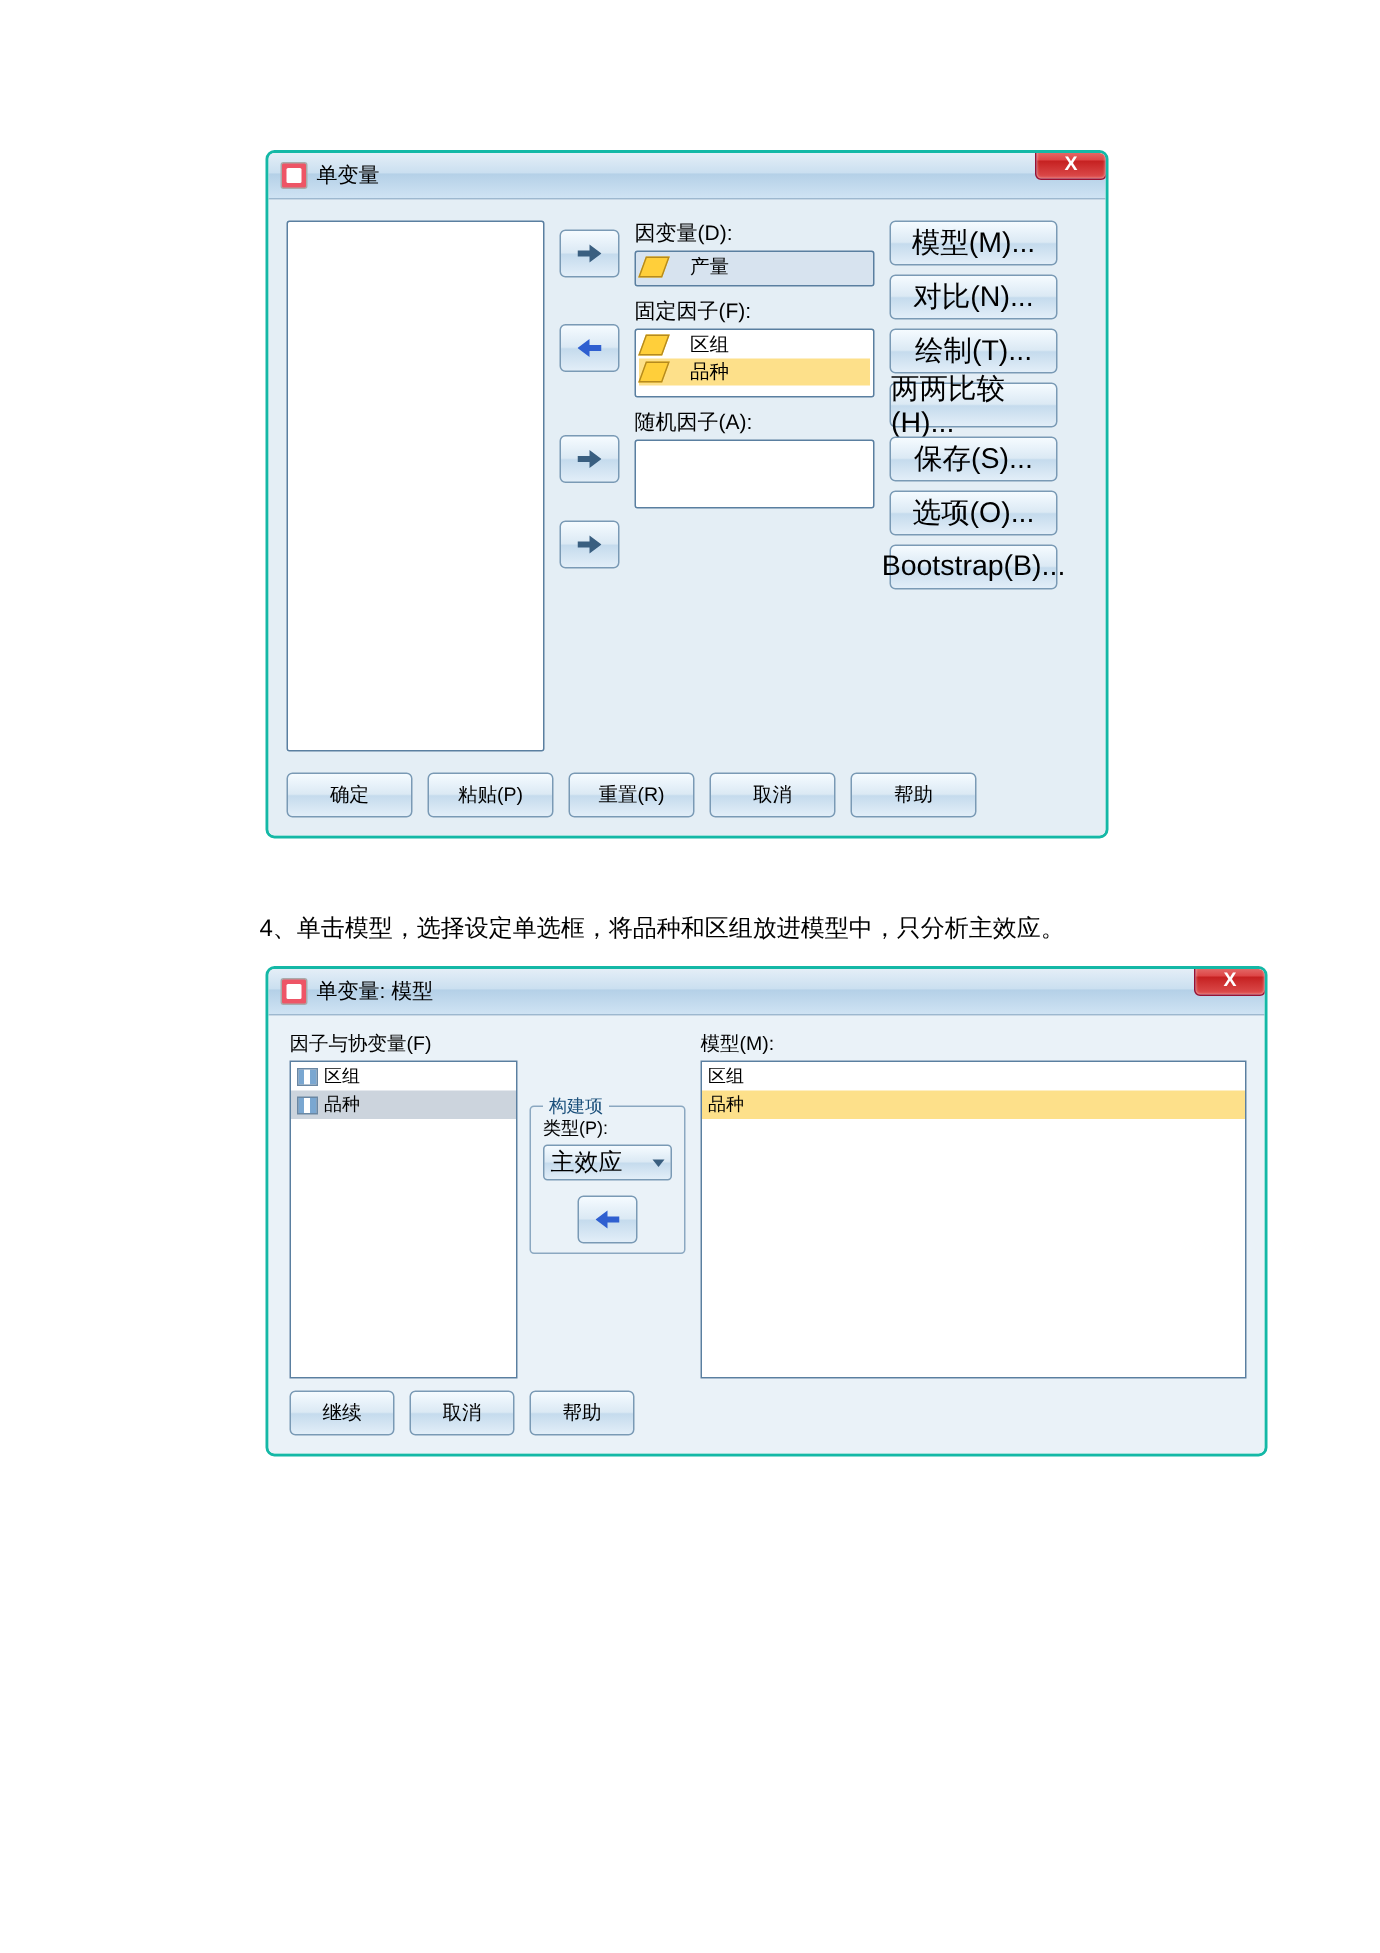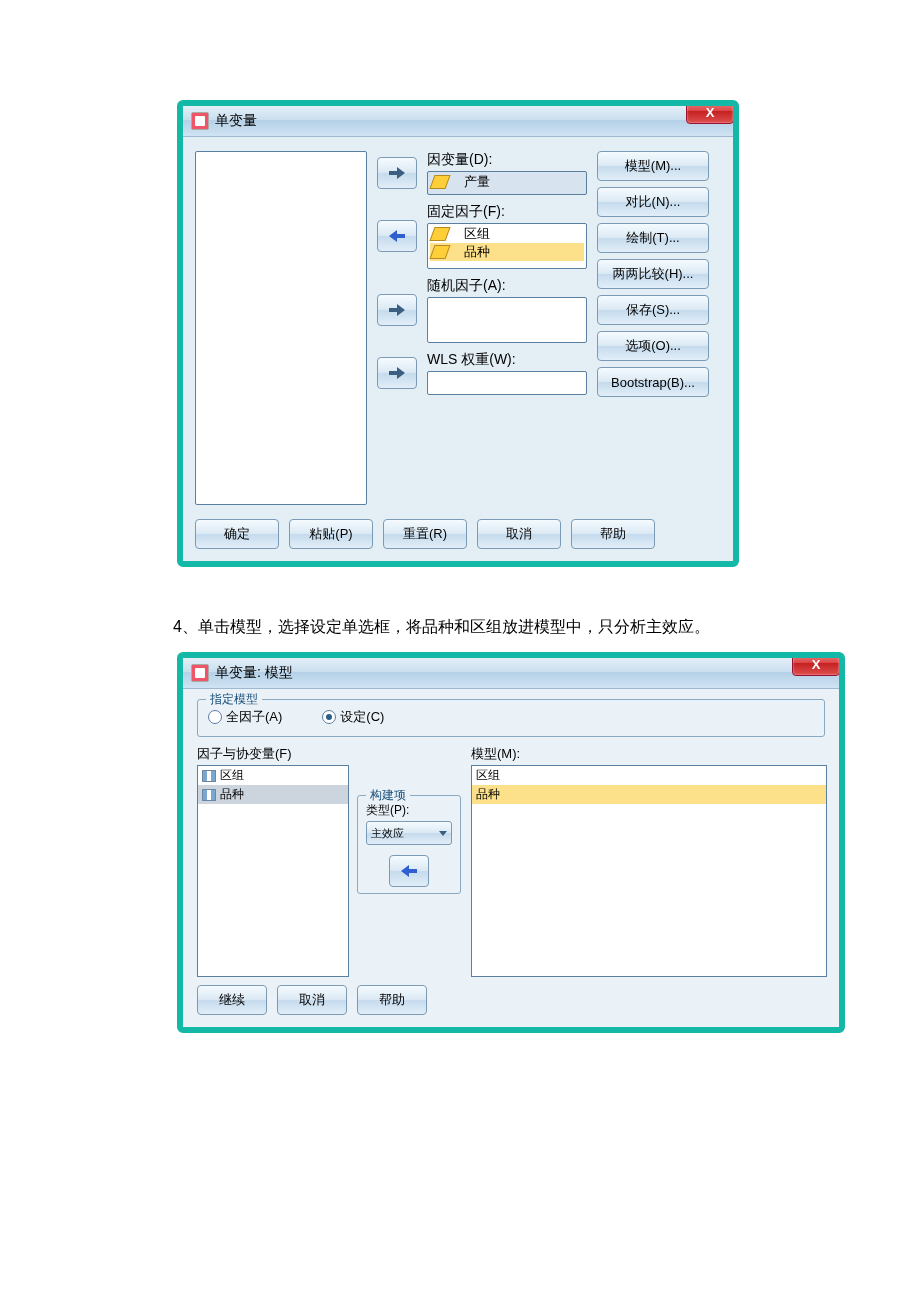--- a/index.html
+++ b/index.html
@@ -1,19 +1,19 @@
 <!DOCTYPE html>
 <html><head>
 <meta charset="utf-8">
 <style>
 body{margin:0;background:#fff;font-family:"Microsoft YaHei","SimSun",Arial,sans-serif;font-size:14px;color:#000;display:flex;justify-content:center}
 .page{width:920px;padding:100px 0 100px 0}
 .para{margin:0 0 14px 173px;font-size:16px}
 .fig{margin:0 0 50px 177px;position:relative}
-.win{border:6px solid #14b8a6;border-radius:6px;overflow:hidden;box-shadow:0 0 0 1px rgba(255,255,255,.5) inset}
+.win{border:2px solid #14b8a6;border-radius:6px;overflow:hidden;box-shadow:0 0 0 1px rgba(255,255,255,.5) inset}
 .titlebar{height:30px;background:linear-gradient(#e4eef7,#cadff0 45%,#b4d0e7 46%,#cfe3f3);display:flex;align-items:center;padding:0 8px;position:relative;border-bottom:1px solid #9db8cf}
 .tb-icon{width:16px;height:16px;background:#e56;border:1px solid #aaa;border-radius:2px;margin-right:6px;position:relative}
 .tb-icon::after{content:"";position:absolute;inset:3px;background:#fff;border-radius:1px}
 .tb-title{font-size:14px;color:#000}
 .close-x{position:absolute;right:-1px;top:-6px;width:46px;height:22px;background:linear-gradient(#e98a87,#d44 45%,#c52020 46%,#de4e4e);border:1px solid #913;border-radius:0 4px 4px 4px;display:flex;align-items:center;justify-content:center;color:#fff;font-weight:bold;font-size:13px;box-shadow:inset 0 0 2px rgba(255,255,255,.7)}
 .body1{background:#e4eef5;padding:14px 12px 12px 12px}
 .row1{display:flex;gap:10px}
 .srclist{width:170px;height:352px;border:1px solid #5a7fa0;background:#fff;border-radius:2px}
 .midcol{display:flex;flex-direction:column;gap:8px;width:210px}
 .glabel{font-size:14px;color:#000;margin:0 0 2px 0}
@@ -24,42 +24,42 @@
 .item-row{display:flex;align-items:center;gap:16px;height:18px;padding:0 2px}
 .item-row.sel{background:#fde08a}
 .ruler{width:14px;height:12px;background:#ffcf3a;border:1px solid #b58a1e;transform:skewX(-20deg)}
 .item-txt{font-size:13px}
 .arrowbtn{width:38px;height:30px;border:1px solid #7a9ab5;border-radius:4px;background:linear-gradient(#f5fbff,#dbe9f4 48%,#c5dbed 52%,#e2eef8);display:flex;align-items:center;justify-content:center;cursor:pointer}
 .arrowbtn svg{width:16px;height:14px}
 .mvrow{display:flex;align-items:center;gap:10px}
 .mvrow .arrowbtn{flex:0 0 38px}
 .mvrow .rcol{flex:1}
 .sidebtns{display:flex;flex-direction:column;gap:6px;width:112px}
-.sbtn{height:28px;border:1px solid #7a9ab5;border-radius:4px;background:linear-gradient(#f5fbff,#dbe9f4 48%,#c5dbed 52%,#e2eef8);display:flex;align-items:center;justify-content:center;font-size:13px;cursor:pointer}
+.sbtn{height:28px;border:1px solid #7a9ab5;border-radius:4px;background:linear-gradient(#f5fbff,#dbe9f4 48%,#c5dbed 52%,#e2eef8);display:flex;align-items:center;justify-content:center;font-size:19px;cursor:pointer}
 .footbtns{display:flex;gap:10px;margin-top:14px}
 .fbtn{min-width:62px;padding:0 10px;height:28px;border:1px solid #7a9ab5;border-radius:4px;background:linear-gradient(#f5fbff,#dbe9f4 48%,#c5dbed 52%,#e2eef8);display:flex;align-items:center;justify-content:center;font-size:13px;cursor:pointer}
 
 .body2{background:#eaf2f8;padding:10px 14px 12px 14px}
 .fieldset{border:1px solid #8ba8c1;border-radius:3px;padding:8px 10px 10px 10px;margin-bottom:8px;position:relative}
 .legend{position:absolute;top:-9px;left:8px;background:#eaf2f8;padding:0 4px;font-size:12px;color:#1a4f7a}
 .radios{display:flex;gap:40px;align-items:center;font-size:13px}
 .radio{display:flex;align-items:center;gap:4px}
 .radio .dot{width:12px;height:12px;border:1px solid #5a7fa0;border-radius:50%;background:#fff;display:flex;align-items:center;justify-content:center}
 .radio.sel .dot::after{content:"";width:6px;height:6px;background:#2a5f8a;border-radius:50%}
 .cols2{display:flex;gap:10px}
 .lbox{width:150px}
 .lbox .lbl,.rbox .lbl{font-size:13px;margin-bottom:2px}
 .listbox{border:1px solid #5a7fa0;background:#fff;height:210px;width:100%;font-size:12px}
 .li{padding:1px 4px;display:flex;align-items:center;gap:4px}
 .li.selrow{background:#ccd4dd}
 .li.yel{background:#fde08a}
 .barico{width:12px;height:10px;border:1px solid #6a87a3;background:linear-gradient(to right,#7aa7d1 33%,#fff 33% 66%,#7aa7d1 66%)}
 .midbuild{width:86px;border:1px solid #8ba8c1;border-radius:3px;padding:6px 8px;position:relative;align-self:flex-start;margin-top:50px}
 .midbuild .legend{top:-9px}
-.combo{height:22px;border:1px solid #7a9ab5;border-radius:3px;background:linear-gradient(#f5fbff,#dbe9f4 48%,#c5dbed 52%,#e2eef8);display:flex;align-items:center;padding:0 4px;font-size:11px;justify-content:space-between;cursor:pointer}
+.combo{height:22px;border:1px solid #7a9ab5;border-radius:3px;background:linear-gradient(#f5fbff,#dbe9f4 48%,#c5dbed 52%,#e2eef8);display:flex;align-items:center;padding:0 4px;font-size:16px;justify-content:space-between;cursor:pointer}
 .combo .tri{border-left:4px solid transparent;border-right:4px solid transparent;border-top:5px solid #3a5f80}
 .rbox{flex:1}
 .botrow{display:flex;align-items:center;gap:18px;margin-top:10px;font-size:13px}
 .check{width:13px;height:13px;border:1px solid #5a7fa0;background:#fff;display:inline-flex;align-items:center;justify-content:center}
 .check.ck::after{content:"✔";font-size:11px;color:#1a6f2a;line-height:1}
 </style>
 </head>
 <body>
 <div class="page">
 
@@ -121,24 +121,20 @@
             <div class="glabel"><span>随机因子(A):</span></div>
             <div class="inputbox tall"></div>
           </div>
         </div>
         <div class="mvrow">
           <div class="arrowbtn">
                   <svg viewBox="0 0 16 14">
                     <path d="M0 5h8V1l8 6-8 6V9H0z" fill="#3a5f80"></path>
                   </svg>
                 </div>
-          <div class="rcol">
-            <div class="glabel"><span>WLS 权重(W):</span></div>
-            <div class="inputbox" style="height:20px"></div>
-          </div>
         </div>
       </div>
       <div class="sidebtns">
         <div class="sbtn">模型(M)...</div>
         <div class="sbtn">对比(N)...</div>
         <div class="sbtn">绘制(T)...</div>
         <div class="sbtn">两两比较(H)...</div>
         <div class="sbtn">保存(S)...</div>
         <div class="sbtn">选项(O)...</div>
         <div class="sbtn">Bootstrap(B)...</div>
@@ -158,33 +154,20 @@
 <p class="para">4、单击模型，选择设定单选框，将品种和区组放进模型中，只分析主效应。</p>
 
 <div class="fig" style="width:668px">
  <div class="win">
   <div class="titlebar">
     <div class="tb-icon"></div>
     <div class="tb-title">单变量: 模型</div>
     <div class="close-x">X</div>
   </div>
   <div class="body2">
-    <div class="fieldset">
-      <div class="legend">指定模型</div>
-      <div class="radios">
-        <div class="radio">
-                <span class="dot"></span>
-                <span>全因子(A)</span>
-              </div>
-        <div class="radio sel">
-                <span class="dot"></span>
-                <span>设定(C)</span>
-              </div>
-      </div>
-    </div>
     <div class="cols2">
       <div class="lbox">
         <div class="lbl">因子与协变量(F)</div>
         <div class="listbox">
           <div class="li">
                   <span class="barico"></span>
                   <span>区组</span>
                 </div>
           <div class="li selrow">
                   <span class="barico"></span>

